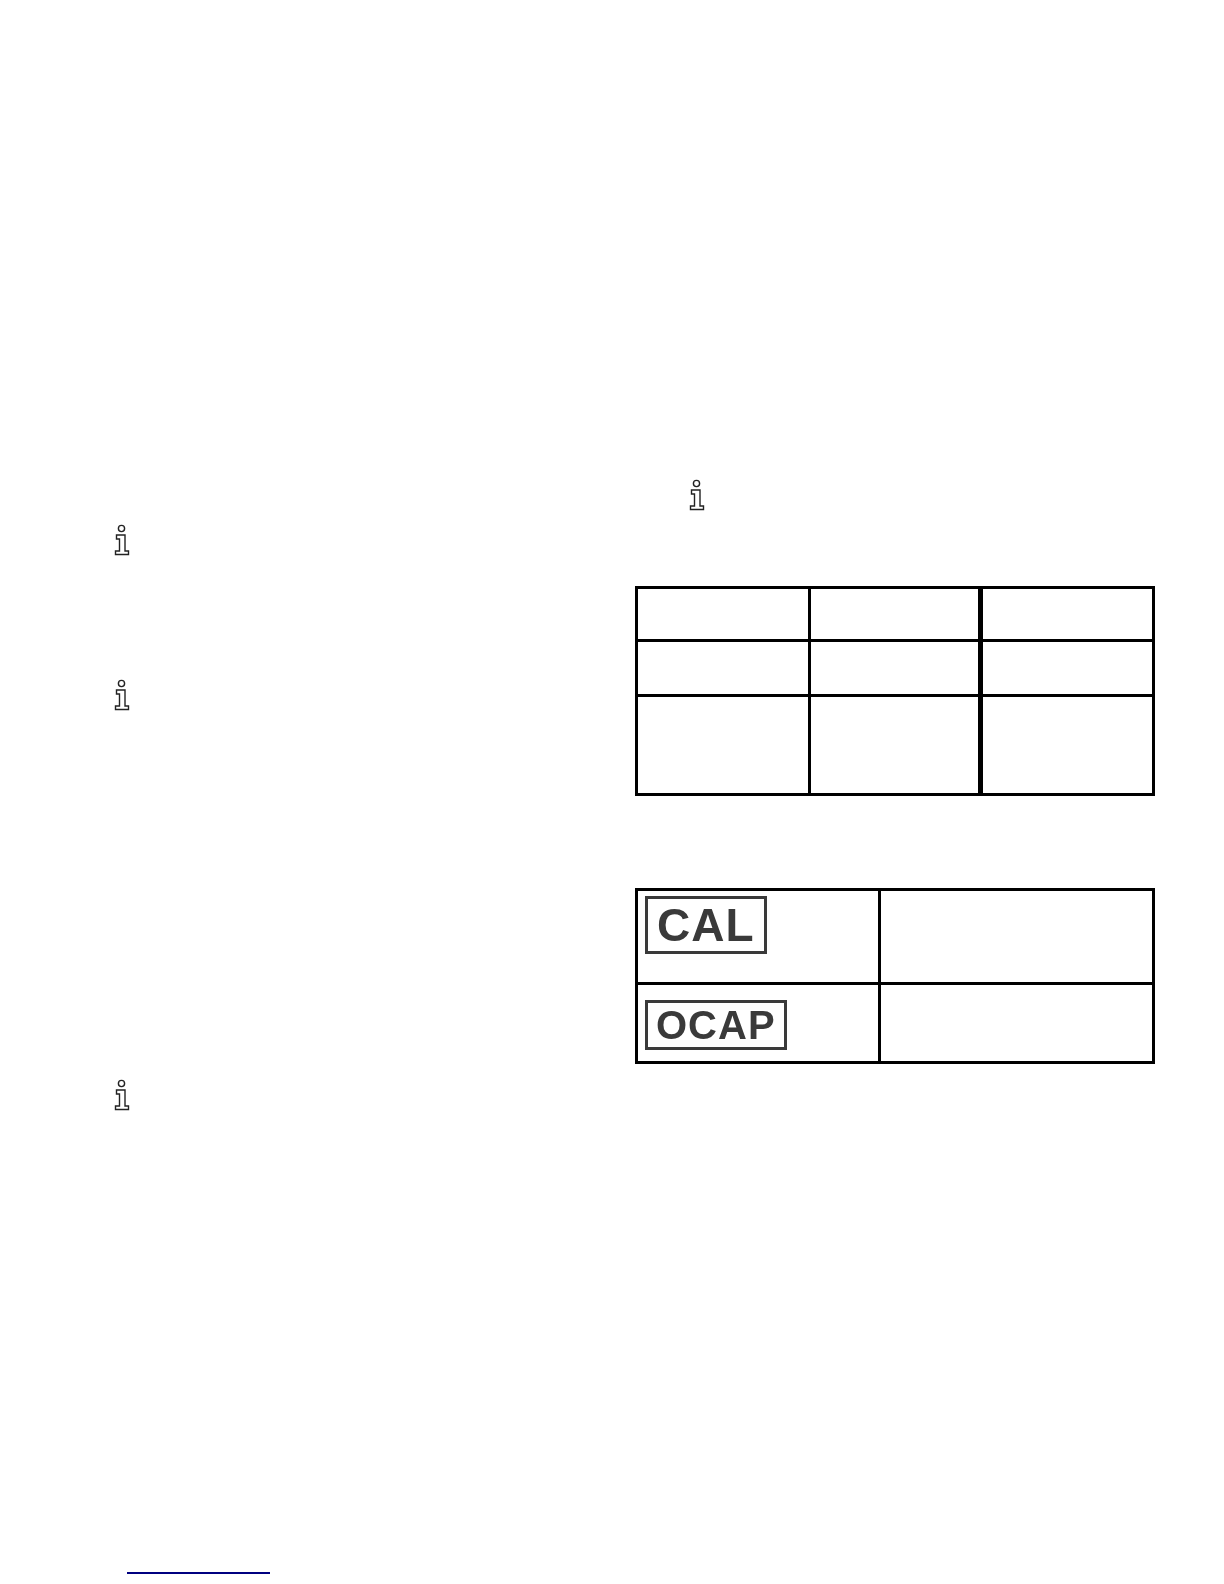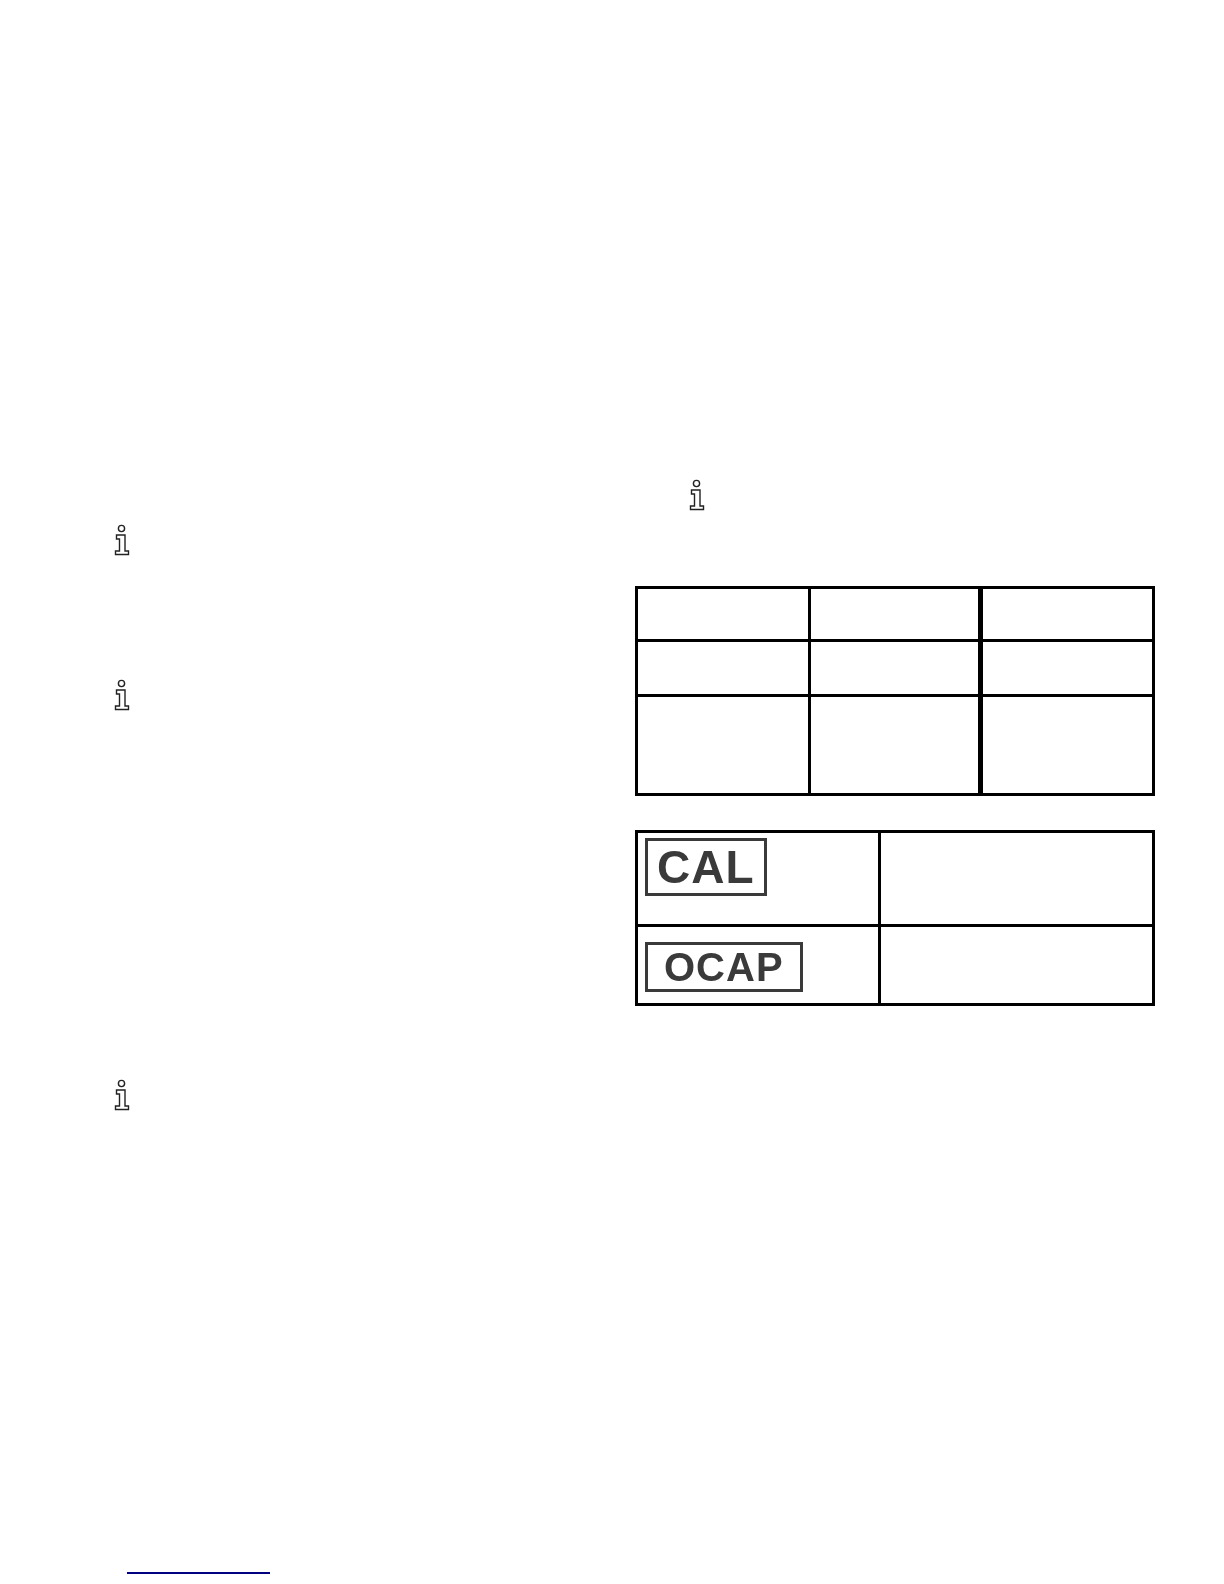--- a/index.html
+++ b/index.html
@@ -43,21 +43,21 @@
   .spec-table .cell { box-sizing: border-box; }
   .spec-table .col1 { border-right: 3px solid #000000; }
   .spec-table .col2 { border-right: 5px solid #000000; }
   .spec-table .row1,
   .spec-table .row2 { border-bottom: 3px solid #000000; }
 
   
   .label-table {
     position: absolute;
     left: 635px;
-    top: 830px;
+    top: 888px;
     width: 520px;
     height: 176px;
     box-sizing: border-box;
     border: 3px solid #000000;
     display: grid;
     grid-template-columns: 243px 1fr;
     grid-template-rows: 94px 1fr;
   }
   .label-table .cell { box-sizing: border-box; }
   .label-table .col1 { border-right: 3px solid #000000; }
@@ -75,21 +75,21 @@
   .badge-cal {
     margin: 5px 0 0 7px;
     font-size: 46px;
     line-height: 52px;
     padding: 0 9px;
   }
   .badge-ocap {
     margin: 15px 0 0 7px;
     font-size: 40px;
     line-height: 44px;
-    padding: 0 16px;
+    padding: 0 8px;
   }
 
   
   .footer-link {
     position: absolute;
     left: 127px;
     top: 1572px;
     width: 143px;
     height: 2px;
     background: #000080;

